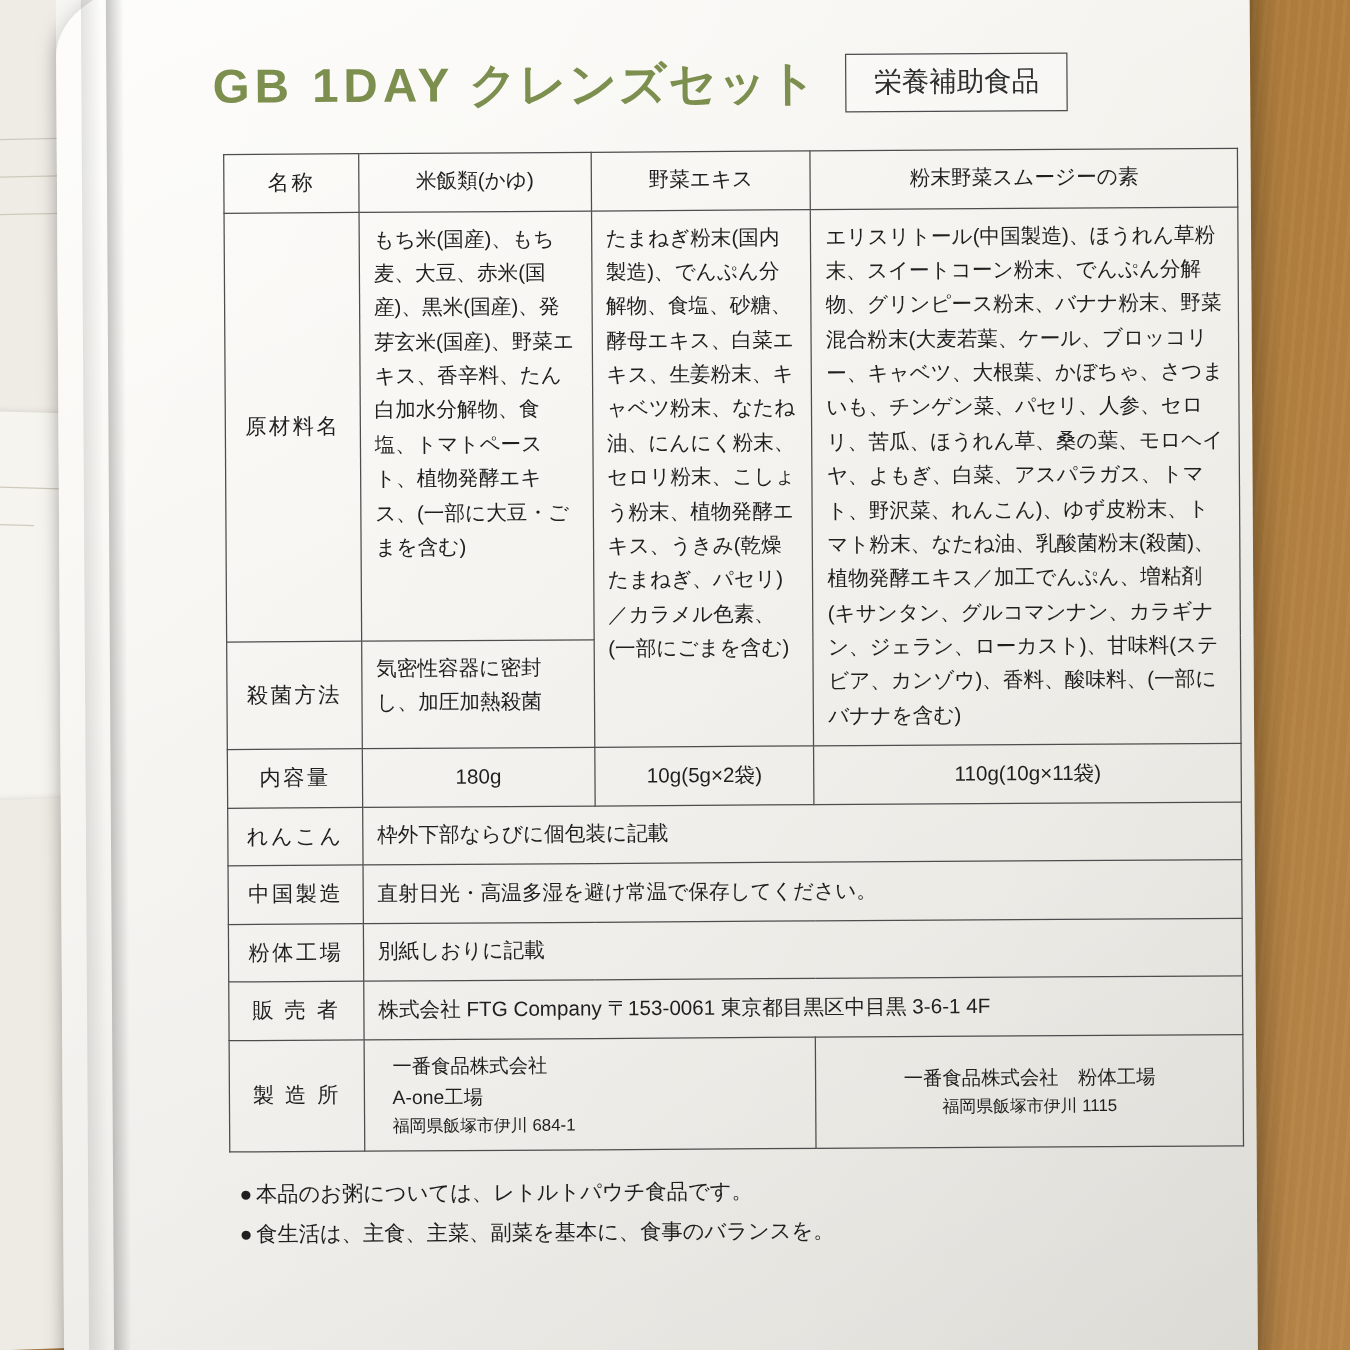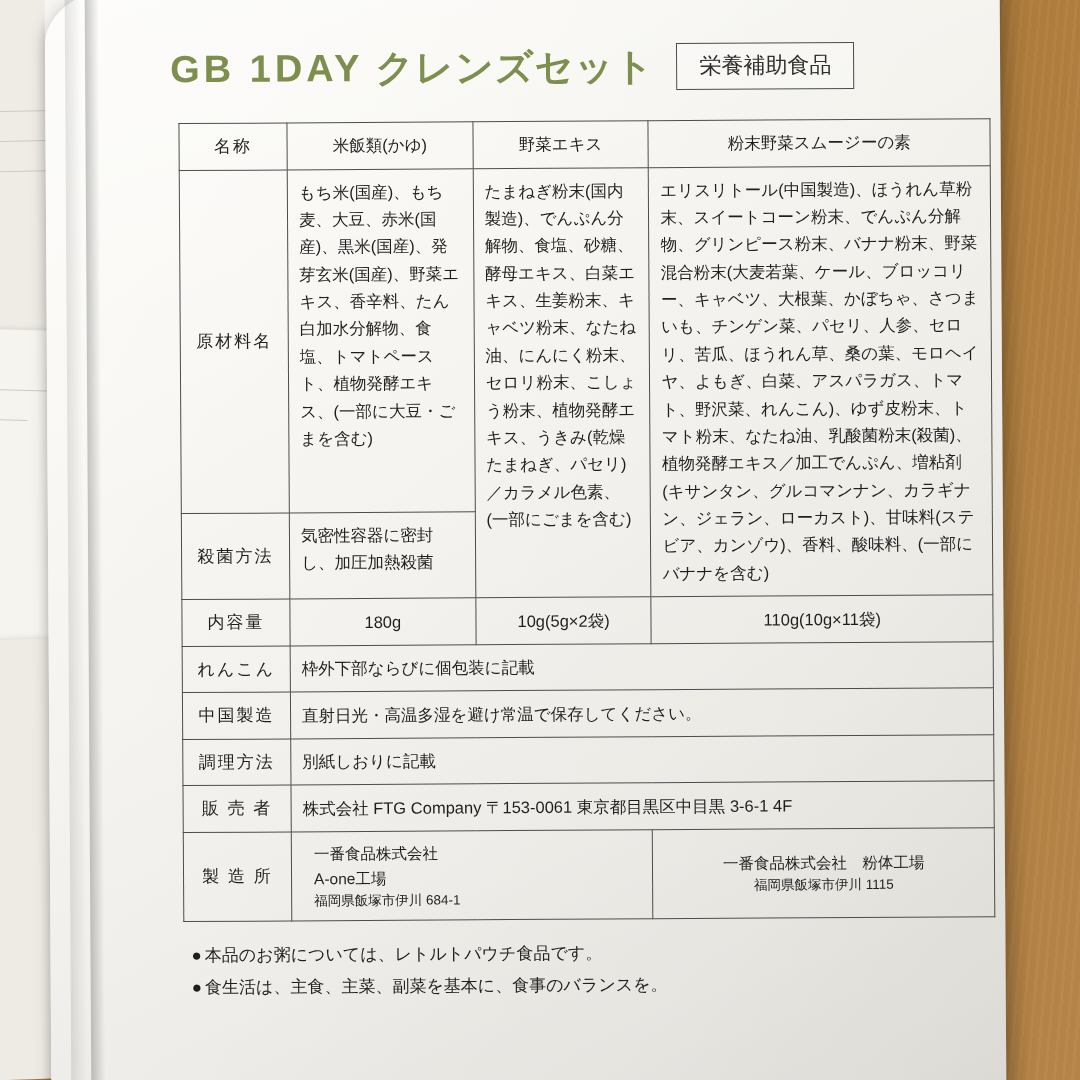--- a/index.html
+++ b/index.html
@@ -173,21 +173,21 @@
         </tr>
         <tr>
           <td class="hd">れんこん</td>
           <td colspan="3">枠外下部ならびに個包装に記載</td>
         </tr>
         <tr>
           <td class="hd">中国製造</td>
           <td colspan="3">直射日光・高温多湿を避け常温で保存してください。</td>
         </tr>
         <tr>
-          <td class="hd">調理方法</td>
+          <td class="hd">粉体工場</td>
           <td colspan="3">別紙しおりに記載</td>
         </tr>
         <tr>
           <td class="hd">販 売 者</td>
           <td colspan="3">株式会社 FTG Company   〒153-0061 東京都目黒区中目黒 3-6-1 4F</td>
         </tr>
         <tr>
           <td class="hd">製 造 所</td>
           <td colspan="2" style="padding-left:22px;">
             <div class="mid">一番食品株式会社</div>

